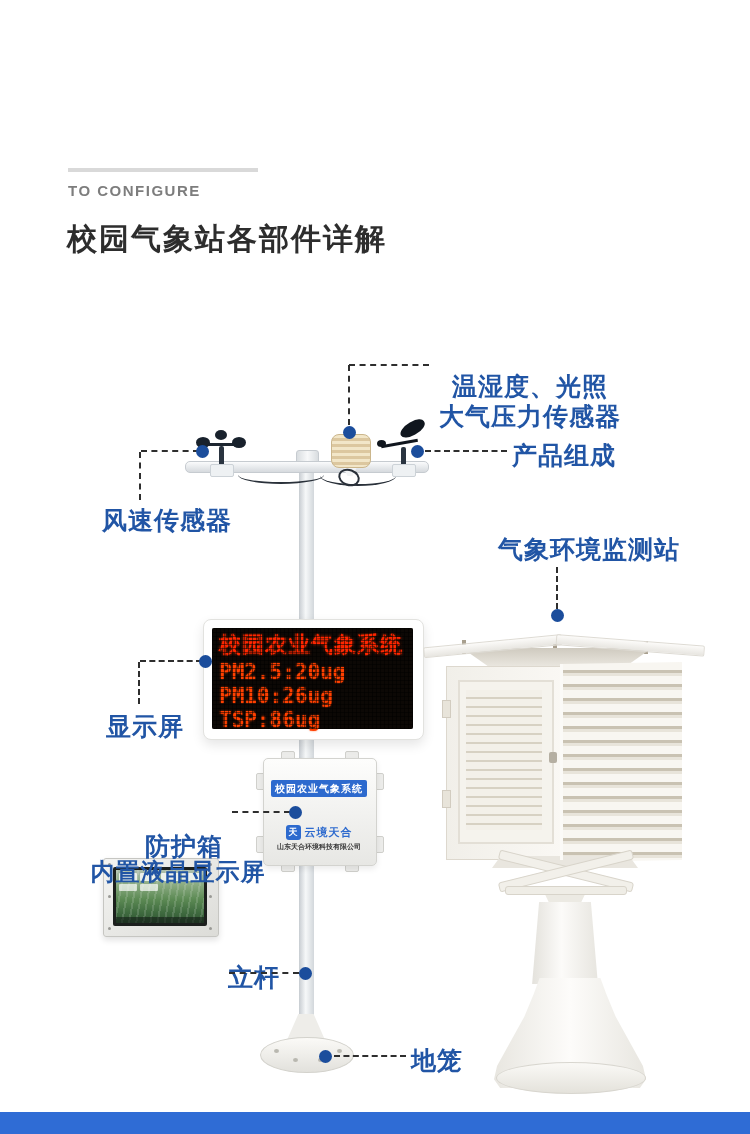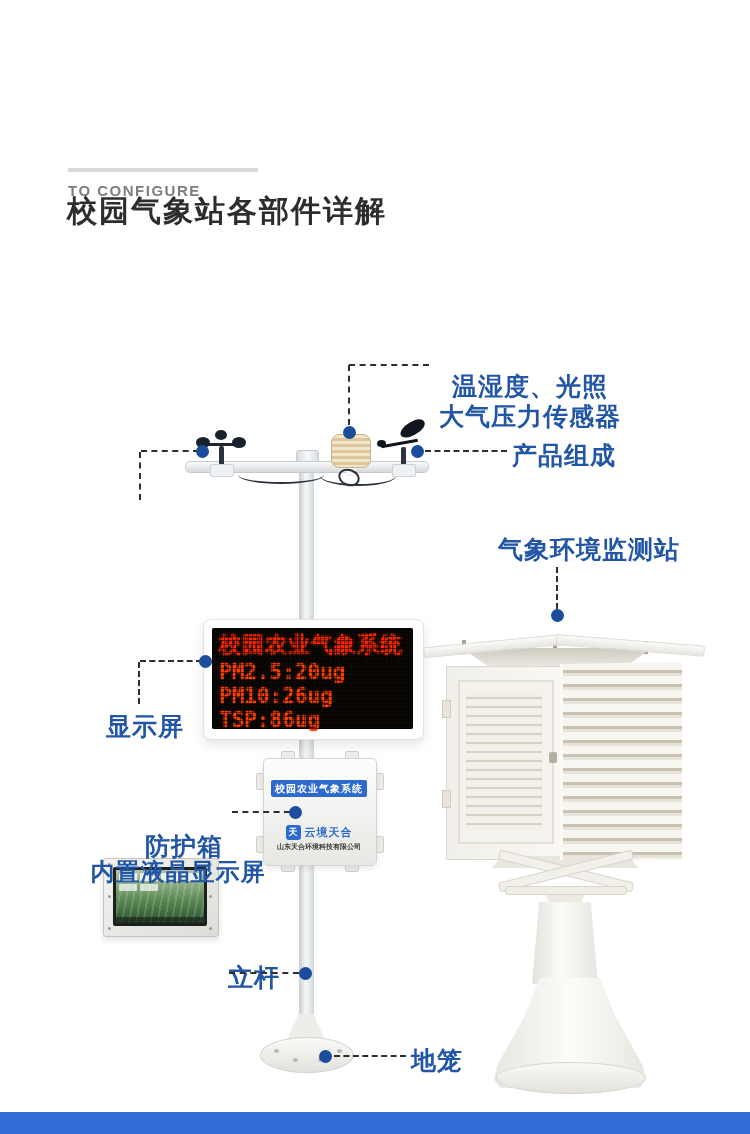--- a/index.html
+++ b/index.html
@@ -4,21 +4,21 @@
 <style>
   html,body{margin:0;padding:0;background:#fff;}
   .page{position:relative;width:750px;height:1134px;background:#ffffff;overflow:hidden;
         font-family:"Liberation Sans","DejaVu Sans",sans-serif;}
   .abs{position:absolute;}
 
   
   .title{left:66px;top:78px;font-size:68px;font-weight:900;color:#0b0b0b;letter-spacing:2px;line-height:84px;}
   .title-underline{left:68px;top:168px;width:190px;height:4px;background:#d9d9d9;}
   .sub-en{left:68px;top:182px;font-size:15px;font-weight:700;color:#7d7d7d;letter-spacing:1.5px;}
-  .sub-cn{left:67px;top:191px;font-size:30px;font-weight:700;color:#2d2d2d;letter-spacing:2px;}
+  .sub-cn{left:67px;top:219px;font-size:30px;font-weight:700;color:#2d2d2d;letter-spacing:2px;}
 
   
   .lbl{color:#2155a5;font-size:25px;font-weight:700;letter-spacing:1px;z-index:6;white-space:nowrap;}
   .lbl-center{text-align:center;margin-top:29px;}
 
   
   .dash-h{border-top:2px dashed #2e2e2e;height:0;z-index:6;}
   .dash-v{border-left:2px dashed #2e2e2e;width:0;z-index:6;}
   .dot{width:13px;height:13px;border-radius:50%;background:#1b4d9c;z-index:7;}
 
@@ -251,20 +251,21 @@
     <div>大气压力传感器</div>
   </div>
   <div class="abs dash-h" style="left:349px;top:364px;width:80px;"></div>
   <div class="abs dash-v" style="left:348px;top:365px;height:60px;"></div>
   <div class="abs dot" style="left:343px;top:426px;"></div>
 
   <div class="abs lbl" style="left:512px;top:439px;">产品组成</div>
   <div class="abs dash-h" style="left:425px;top:450px;width:82px;"></div>
   <div class="abs dot" style="left:411px;top:445px;"></div>
 
+  <div class="abs lbl" style="left:102px;top:504px;">风速传感器</div>
   <div class="abs dash-h" style="left:141px;top:450px;width:58px;"></div>
   <div class="abs dash-v" style="left:139px;top:452px;height:48px;"></div>
   <div class="abs dot" style="left:196px;top:445px;"></div>
 
   <div class="abs lbl" style="left:498px;top:533px;">气象环境监测站</div>
   <div class="abs dash-v" style="left:556px;top:567px;height:42px;"></div>
   <div class="abs dot" style="left:551px;top:609px;"></div>
 
   <div class="abs lbl" style="left:106px;top:710px;">显示屏</div>
   <div class="abs dash-h" style="left:140px;top:660px;width:62px;"></div>

